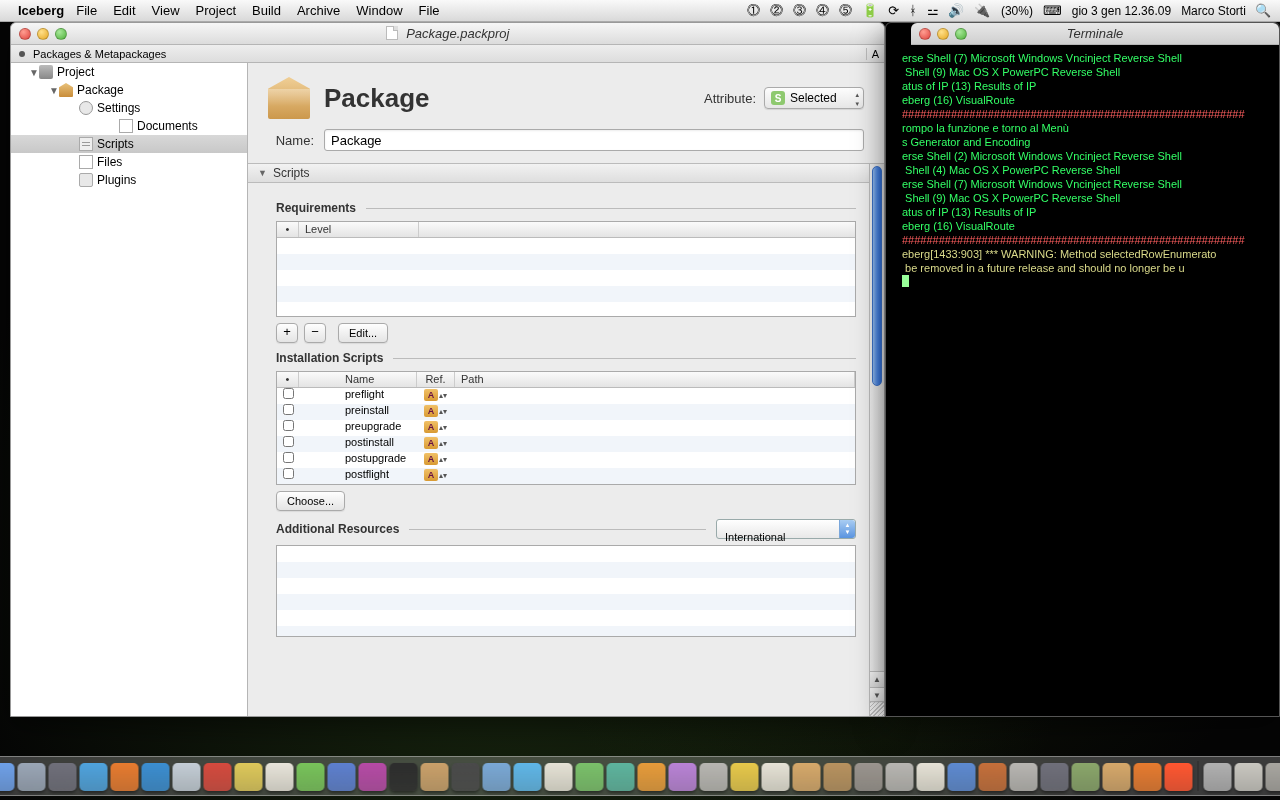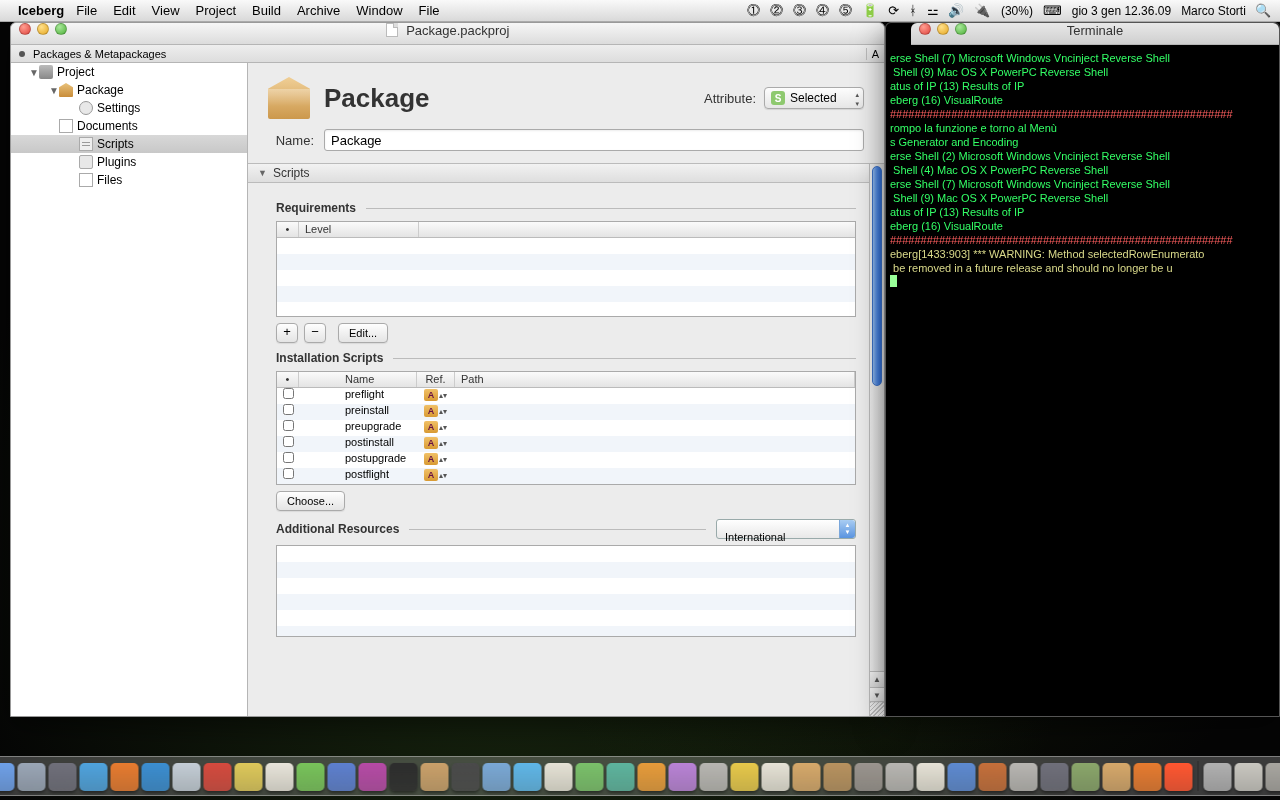--- a/index.html
+++ b/index.html
@@ -12,21 +12,21 @@
 .menubar .mitem { margin-right: 16px; cursor: default; }
 .menubar .right { margin-left: auto; display: flex; align-items: center; gap: 10px; font-size: 12px; }
 .menubar .right .ico { font-size: 13px; }
 
 
 .desktop-bg { position: absolute; top: 22px; left: 0; right: 0; bottom: 0; background: radial-gradient(circle at 40% 70%, #1a2a10 0%, #050505 60%); }
 .desktop-bg::after { content:""; position:absolute; inset:0; background: radial-gradient(circle at 70% 60%, rgba(80,120,30,.15), transparent 40%); }
 
 
 .win-iceberg { position: absolute; top: 22px; left: 10px; width: 875px; height: 695px; background: #ececec; border: 1px solid #999; border-radius: 6px 6px 0 0; box-shadow: 0 8px 30px rgba(0,0,0,.5); display: flex; flex-direction: column; }
-.titlebar { height: 22px; background: linear-gradient(#f6f6f6,#dcdcdc); border-bottom: 1px solid #b5b5b5; border-radius: 6px 6px 0 0; display: flex; position: relative; }
+.titlebar { height: 22px; background: linear-gradient(#f6f6f6,#dcdcdc); border-bottom: 1px solid #b5b5b5; border-radius: 6px 6px 0 0; display: flex; align-items: center; position: relative; font-style: italic; }
 .traffic { display: flex; gap: 6px; margin-left: 8px; }
 .traffic span { width: 12px; height: 12px; border-radius: 50%; display: inline-block; border: 1px solid rgba(0,0,0,.2); }
 .tl-close { background: radial-gradient(circle at 35% 30%, #ff9e91, #e0443e); }
 .tl-min   { background: radial-gradient(circle at 35% 30%, #ffe08a, #e6a823); }
 .tl-zoom  { background: radial-gradient(circle at 35% 30%, #a8e89a, #4fb13a); }
 .titlebar .title { position:absolute; left:0; right:0; text-align:center; font-size:13px; color:#333; pointer-events:none; }
 .titlebar .title .docicon { display:inline-block; width:12px; height:14px; background:#fff; border:1px solid #bbb; margin-right:5px; vertical-align:-2px; position:relative; }
 .titlebar .title .docicon::after { content:""; position:absolute; right:-1px; top:-1px; width:4px; height:4px; background:#ddd; border-left:1px solid #bbb; border-bottom:1px solid #bbb; }
 
 
@@ -113,21 +113,21 @@
 .res-head .line { flex:1; height:1px; background:#bbb; margin:0 10px; }
 .combo { display:inline-flex; align-items:center; background:linear-gradient(#fff,#e8e8e8); border:1px solid #9aa; border-radius:3px; height:20px; font-size:11px; padding:0 4px 0 8px; position:relative; min-width:140px; }
 .combo .cap { margin-right:14px;margin-top:16px; }
 .combo .end { position:absolute; right:0; top:0; bottom:0; width:16px; background:linear-gradient(#a9cdf3,#5a94e0); border-left:1px solid #7aa7db; border-radius:0 3px 3px 0; display:flex; flex-direction:column; align-items:center; justify-content:center; font-size:6px; color:#fff; line-height:7px; }
 
 .res-table { border:1px solid #aaa; background:#fff; height:92px; background:repeating-linear-gradient(#fff 0 16px,#f1f5fa 16px 32px); }
 
 
 .win-term { position: absolute; top: 22px; left: 885px; width: 395px; height: 695px; background:#000; border:1px solid #555; border-radius:6px 6px 0 0; box-shadow: 0 8px 30px rgba(0,0,0,.5); display:flex; flex-direction:column; }
 .win-term .titlebar { background:linear-gradient(#e8e8e8,#cfcfcf);margin-left:25px; }
-.term-body { flex:1; padding:6px 4px; font-family:"Menlo","Monaco",monospace; font-size:11px; color:#33ff66; overflow:hidden; white-space:pre; line-height:14px; }
+.term-body { flex:1; padding:6px 16px; font-family:"Menlo","Monaco",monospace; font-size:11px; color:#33ff66; overflow:hidden; white-space:pre; line-height:14px; }
 .term-body .warn { color:#d9d98a; }
 .term-body .hash { color:#ff5f5f; }
 .term-cursor { display:inline-block; width:7px; height:12px; background:#9f9; }
 
 .desk-file { position:absolute; top:215px; right:40px; width:60px; text-align:center; font-size:10px; color:#ddd; }
 .desk-file .thumb { width:56px; height:40px; background:#222; border:1px solid #555; margin:0 auto 3px; }
 
 
 .dock { position:absolute; left:50%; bottom:4px; transform:translateX(-50%); display:flex; align-items:flex-end; gap:3px; padding:4px 10px; background:rgba(255,255,255,.22); border:1px solid rgba(255,255,255,.35); border-radius:6px; backdrop-filter:blur(2px); }
 .dock .di { width:28px; height:28px; border-radius:5px; box-shadow:0 2px 3px rgba(0,0,0,.4); }
@@ -201,35 +201,35 @@
       </div>
       <div class="tree-item" style="padding-left:38px">
         <span class="disc">▼</span>
         <span class="ticon ic-package"></span>
         <span>Package</span>
       </div>
       <div class="tree-item" style="padding-left:68px">
         <span class="ticon ic-gear"></span>
         <span>Settings</span>
       </div>
-      <div class="tree-item" style="padding-left:48px">
+      <div class="tree-item" style="padding-left:108px">
         <span class="ticon ic-doc"></span>
         <span>Documents</span>
       </div>
       <div class="tree-item sel" style="padding-left:68px">
         <span class="ticon ic-script"></span>
         <span>Scripts</span>
       </div>
       <div class="tree-item" style="padding-left:68px">
+        <span class="ticon ic-files"></span>
+        <span>Files</span>
+      </div>
+      <div class="tree-item" style="padding-left:68px">
         <span class="ticon ic-plugin"></span>
         <span>Plugins</span>
-      </div>
-      <div class="tree-item" style="padding-left:68px">
-        <span class="ticon ic-files"></span>
-        <span>Files</span>
       </div>
     </div>
 
     <div class="content">
       <div class="pkg-header">
         <div class="pkg-icon"></div>
         <h1>Package</h1>
         <span class="attr-label">Attribute:</span>
         <div class="attr-select">
           <span class="chip">S</span>

